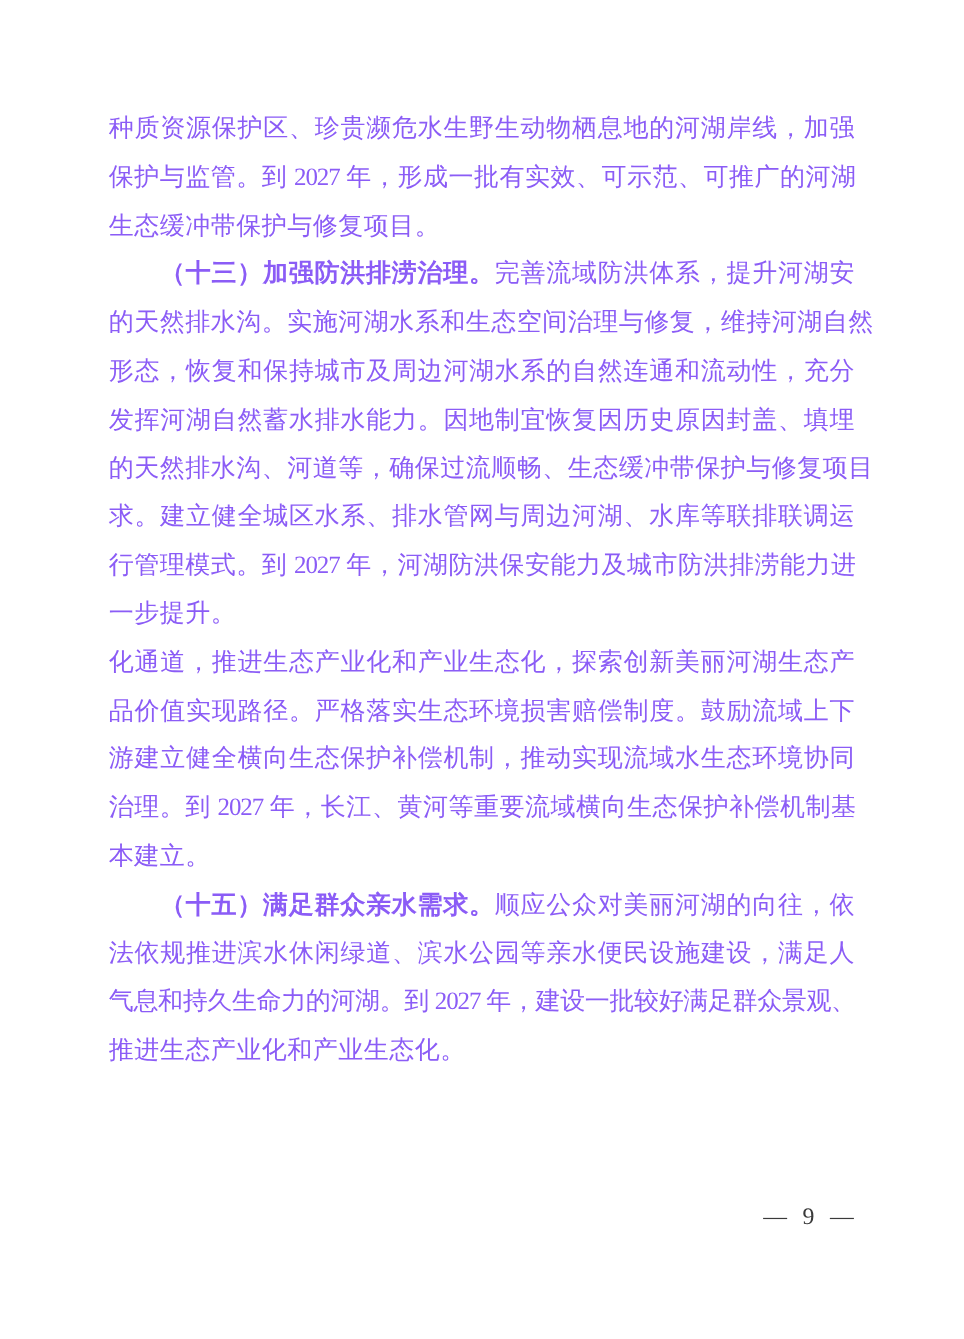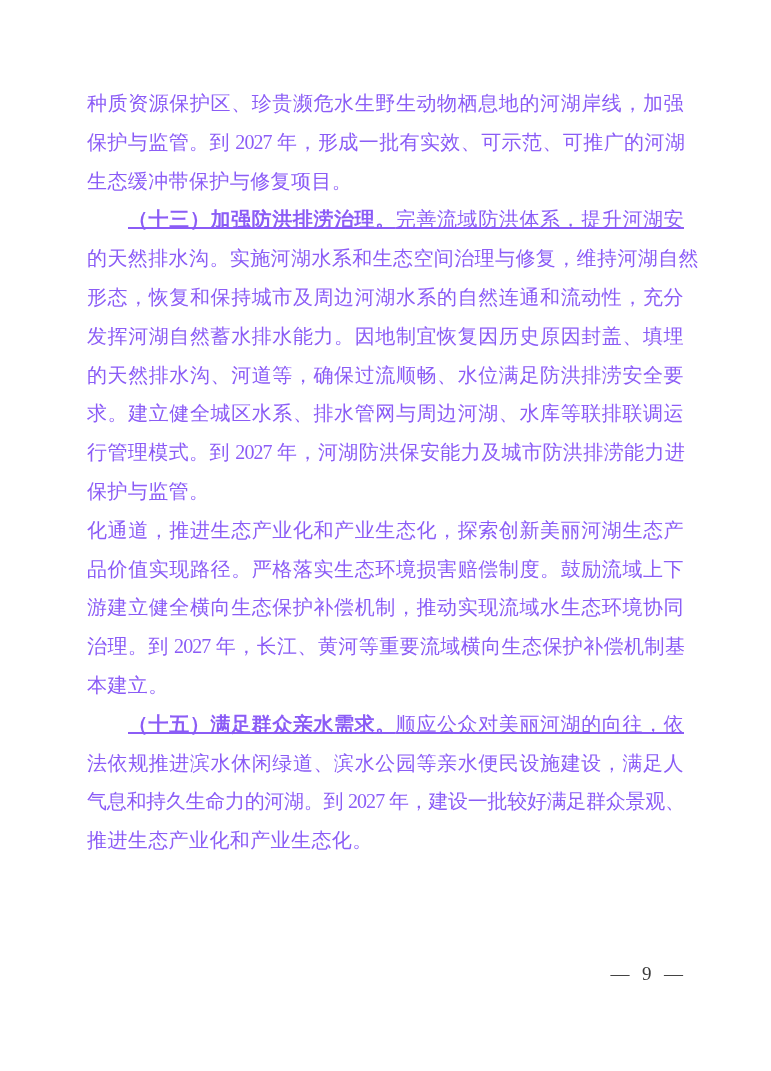--- a/index.html
+++ b/index.html
@@ -31,21 +31,20 @@
     text-align-last: justify;
     color: #8b5cf6;
     letter-spacing: 0.4px;
   }
   .line.para-end {
     text-align: center;
     text-align-last: left;
   }
   .line.indent {
     text-indent: 41px;
-    text-decoration: underline;
   }
   .line.tight {
     letter-spacing: -0.9px;
   }
   .line .bold {
     font-weight: 700;
   }
   .page-number {
     position: absolute;
     top: 962px;
@@ -62,24 +61,24 @@
 
 <div class="page">
   <div class="text-body">
       <div class="line">种质资源保护区、珍贵濒危水生野生动物栖息地的河湖岸线，加强</div>
       <div class="line tight">保护与监管。到 2027 年，形成一批有实效、可示范、可推广的河湖</div>
       <div class="line para-end">生态缓冲带保护与修复项目。</div>
       <div class="line indent"><span class="bold">（十三）加强防洪排涝治理。</span>完善流域防洪体系，提升河湖安</div>
       <div class="line">的天然排水沟。实施河湖水系和生态空间治理与修复，维持河湖自然</div>
       <div class="line">形态，恢复和保持城市及周边河湖水系的自然连通和流动性，充分</div>
       <div class="line">发挥河湖自然蓄水排水能力。因地制宜恢复因历史原因封盖、填埋</div>
-      <div class="line">的天然排水沟、河道等，确保过流顺畅、水位满足防洪排涝安全要</div>
+      <div class="line">的天然排水沟、河道等，确保过流顺畅、生态缓冲带保护与修复项目</div>
       <div class="line">求。建立健全城区水系、排水管网与周边河湖、水库等联排联调运</div>
       <div class="line tight">行管理模式。到 2027 年，河湖防洪保安能力及城市防洪排涝能力进</div>
-      <div class="line para-end">保护与监管。</div>
+      <div class="line para-end">一步提升。</div>
       <div class="line">化通道，推进生态产业化和产业生态化，探索创新美丽河湖生态产</div>
       <div class="line">品价值实现路径。严格落实生态环境损害赔偿制度。鼓励流域上下</div>
       <div class="line">游建立健全横向生态保护补偿机制，推动实现流域水生态环境协同</div>
       <div class="line tight">治理。到 2027 年，长江、黄河等重要流域横向生态保护补偿机制基</div>
       <div class="line para-end">本建立。</div>
       <div class="line indent"><span class="bold">（十五）满足群众亲水需求。</span>顺应公众对美丽河湖的向往，依</div>
       <div class="line">法依规推进滨水休闲绿道、滨水公园等亲水便民设施建设，满足人</div>
       <div class="line tight">气息和持久生命力的河湖。到 2027 年，建设一批较好满足群众景观、</div>
       <div class="line para-end">推进生态产业化和产业生态化。</div>
     </div>

